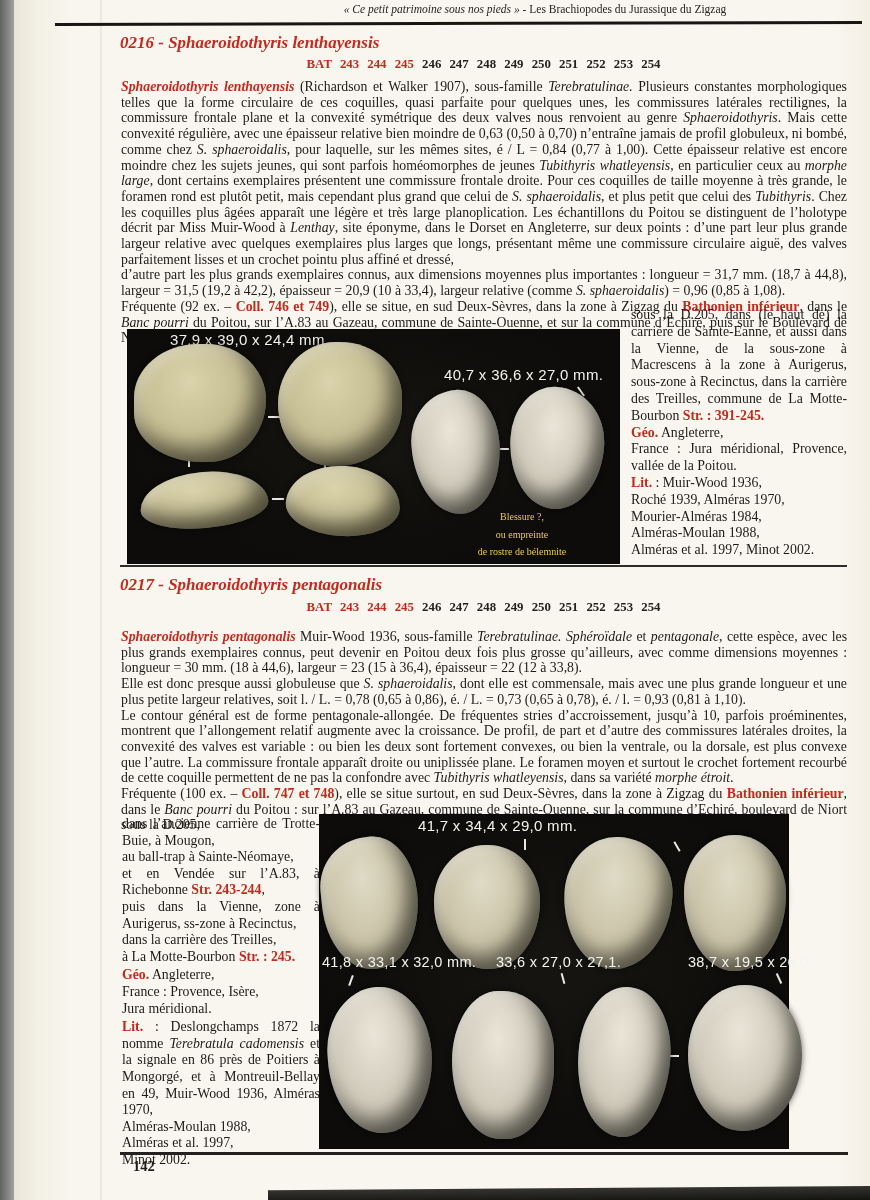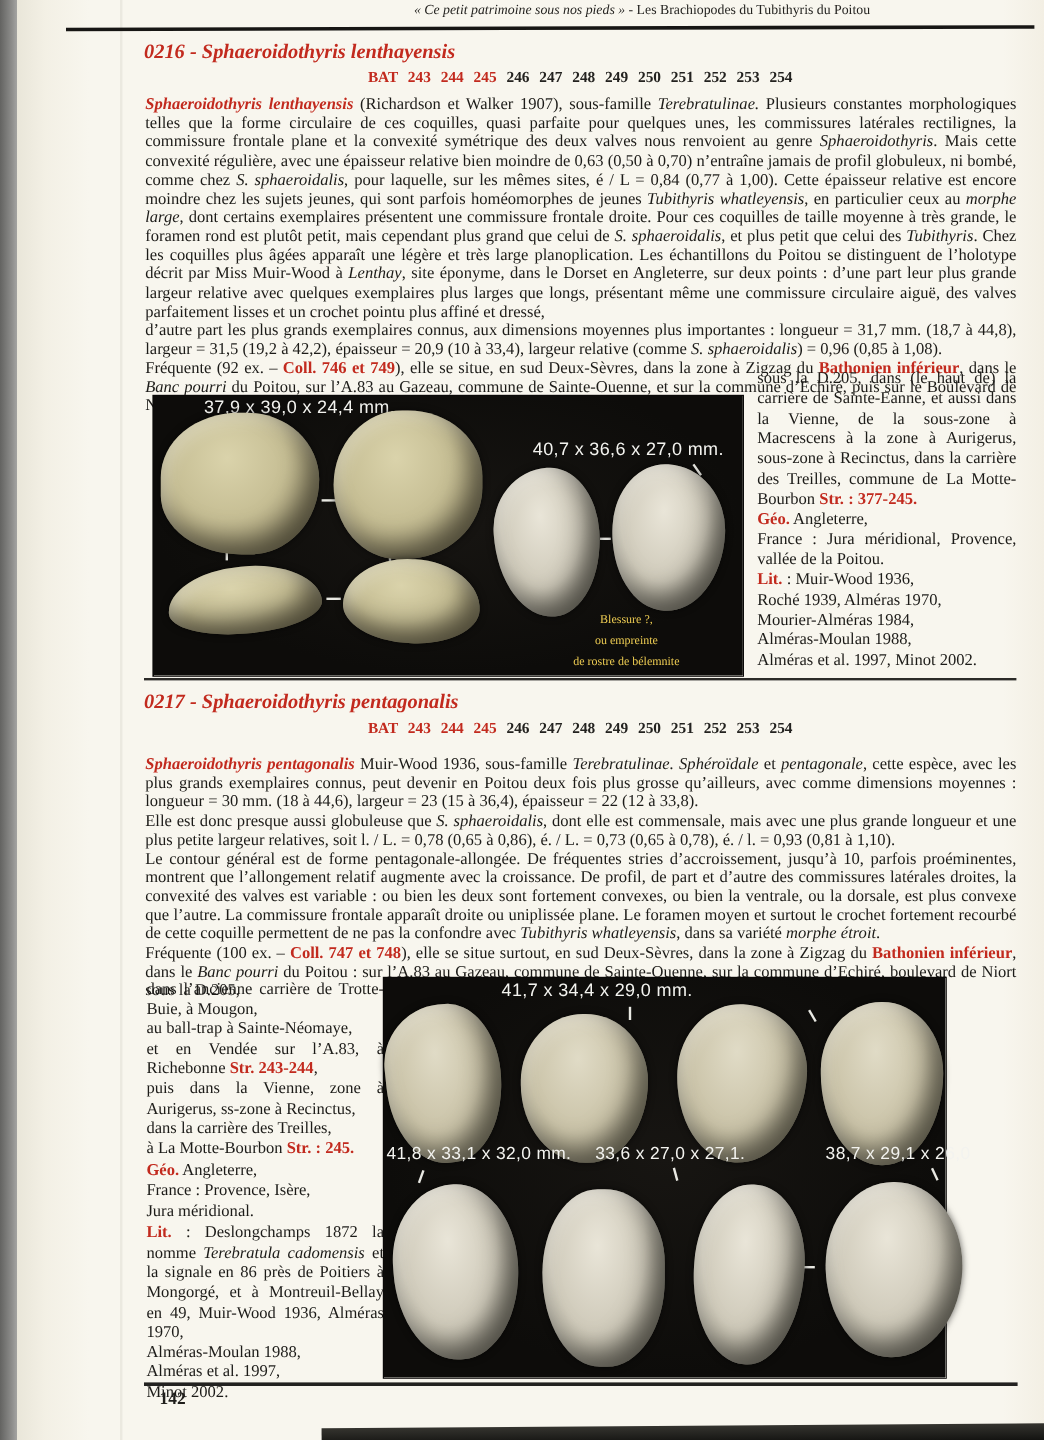--- a/index.html
+++ b/index.html
@@ -76,34 +76,34 @@
   #p2b3{ left:258px; top:172px; width:92px;  height:150px; border-radius:50% 50% 48% 52% / 46% 46% 56% 54%; transform:rotate(4deg); }
   #p2b4{ left:368px; top:170px; width:114px; height:146px; border-radius:50% 50% 52% 48% / 48% 48% 53% 53%; }
 </style>
 </head>
 <body>
 
 <div id="canvas">
   <div class="page"></div>
   <div class="gutter"></div>
 
-  <div class="hdr"><span class="s-i">« Ce petit patrimoine sous nos pieds »</span><span> - Les Brachiopodes du Tubithyris du Poitou</span></div>
+  <div class="hdr"><span class="s-i">« Ce petit patrimoine sous nos pieds »</span><span> - Les Brachiopodes du Jurassique du Zigzag</span></div>
   <div class="hdr-rule"></div>
 
   <div class="sec-title" style="top:33px;">0216 - Sphaeroidothyris lenthayensis</div>
   <div class="bat-row" style="top:57px;"><span class="s-rb">BAT 243 244 245 </span><span>246 247 248 249 250 251 252 253 254</span></div>
 
   <div class="flow" style="top:79px; left:121px; width:726px;">
     <div class="para"><span class="s-ri">Sphaeroidothyris lenthayensis</span><span> (Richardson et Walker 1907), sous-famille </span><span class="s-i">Terebratulinae.</span><span> Plusieurs constantes morphologiques telles que la forme circulaire de ces coquilles, quasi parfaite pour quelques unes, les commissures latérales rectilignes, la commissure frontale plane et la convexité symétrique des deux valves nous renvoient au genre </span><span class="s-i">Sphaeroidothyris</span><span>. Mais cette convexité régulière, avec une épaisseur relative bien moindre de 0,63 (0,50 à 0,70) n’entraîne jamais de profil globuleux, ni bombé, comme chez </span><span class="s-i">S. sphaeroidalis</span><span>, pour laquelle, sur les mêmes sites, é / L = 0,84 (0,77 à 1,00). Cette épaisseur relative est encore moindre chez les sujets jeunes, qui sont parfois homéomorphes de jeunes </span><span class="s-i">Tubithyris whatleyensis</span><span>, en particulier ceux au </span><span class="s-i">morphe large</span><span>, dont certains exemplaires présentent une commissure frontale droite. Pour ces coquilles de taille moyenne à très grande, le foramen rond est plutôt petit, mais cependant plus grand que celui de </span><span class="s-i">S. sphaeroidalis</span><span>, et plus petit que celui des </span><span class="s-i">Tubithyris</span><span>. Chez les coquilles plus âgées apparaît une légère et très large planoplication. Les échantillons du Poitou se distinguent de l’holotype décrit par Miss Muir-Wood à </span><span class="s-i">Lenthay</span><span>, site éponyme, dans le Dorset en Angleterre, sur deux points : d’une part leur plus grande largeur relative avec quelques exemplaires plus larges que longs, présentant même une commissure circulaire aiguë, des valves parfaitement lisses et un crochet pointu plus affiné et dressé,</span></div>
     <div class="para"><span>d’autre part les plus grands exemplaires connus, aux dimensions moyennes plus importantes : longueur = 31,7 mm. (18,7 à 44,8), largeur = 31,5 (19,2 à 42,2), épaisseur = 20,9 (10 à 33,4), largeur relative (comme </span><span class="s-i">S. sphaeroidalis</span><span>) = 0,96 (0,85 à 1,08).</span></div>
     <div class="para"><span>Fréquente (92 ex. – </span><span class="s-rb">Coll. 746 et 749</span><span>), elle se situe, en sud Deux-Sèvres, dans la zone à Zigzag du </span><span class="s-rb">Bathonien inférieur</span><span>, dans le </span><span class="s-i">Banc pourri</span><span> du Poitou, sur l’A.83 au Gazeau, commune de Sainte-Ouenne, et sur la commune d’Echiré, puis sur le Boulevard de Niort</span></div>
   </div>
 
   <div class="flow" style="top:307px; left:631px; width:216px;">
-    <div class="para" style="line-height:16.8px;"><span>sous la D.205, dans (le haut de) la carrière de Sainte-Eanne, et aussi dans la Vienne, de la sous-zone à Macrescens à la zone à Aurigerus, sous-zone à Recinctus, dans la carrière des Treilles, commune de La Motte-Bourbon </span><span class="s-rb">Str. : 377-245.</span></div>
+    <div class="para" style="line-height:16.8px;"><span>sous la D.205, dans (le haut de) la carrière de Sainte-Eanne, et aussi dans la Vienne, de la sous-zone à Macrescens à la zone à Aurigerus, sous-zone à Recinctus, dans la carrière des Treilles, commune de La Motte-Bourbon </span><span class="s-rb">Str. : 391-245.</span></div>
     <div class="para" style="line-height:16.8px;"><span class="s-rb">Géo.</span><span> Angleterre,</span><br><span>France : Jura méridional, Provence, vallée de la Poitou.</span></div>
     <div class="para" style="line-height:16.8px;"><span class="s-rb">Lit.</span><span> : Muir-Wood 1936,</span><br><span>Roché 1939, Alméras 1970,</span><br><span>Mourier-Alméras 1984,</span><br><span>Alméras-Moulan 1988,</span><br><span>Alméras et al. 1997, Minot 2002.</span></div>
   </div>
 
   <div class="photo" style="left:128px; top:330px; width:491px; height:233px;">
     <div class="dim" style="left:42px; top:1px;">37,9 x 39,0 x 24,4 mm.</div>
     <div class="dim" style="left:316px; top:36px;">40,7 x 36,6 x 27,0 mm.</div>
 
     <div class="tick" style="left:62px; top:19px; transform:rotate(-28deg);"></div>
     <div class="tick" style="left:196px; top:21px; transform:rotate(8deg);"></div>
@@ -153,21 +153,21 @@
     <div class="tick" style="left:204px; top:24px;"></div>
     <div class="tick" style="left:356px; top:26px; transform:rotate(-30deg);"></div>
 
     <div id="p2a1" class="fossil f-cream"></div>
     <div id="p2a2" class="fossil f-cream"></div>
     <div id="p2a3" class="fossil f-cream"></div>
     <div id="p2a4" class="fossil f-cream"></div>
 
     <div class="dim small" style="left:2px; top:139px;">41,8 x 33,1 x 32,0 mm.</div>
     <div class="dim small" style="left:176px; top:139px;">33,6 x 27,0 x 27,1.</div>
-    <div class="dim small" style="left:368px; top:139px;">38,7 x 29,1 x 26,0</div>
+    <div class="dim small" style="left:368px; top:139px;">38,7 x 19,5 x 26,0</div>
 
     <div class="tick" style="left:30px; top:160px; transform:rotate(20deg);"></div>
     <div class="tick" style="left:242px; top:158px; transform:rotate(-15deg);"></div>
     <div class="tick" style="left:458px; top:158px; transform:rotate(-25deg);"></div>
     <div class="dash" style="left:350px; top:240px; width:9px;"></div>
 
     <div id="p2b1" class="fossil f-white"></div>
     <div id="p2b2" class="fossil f-white"></div>
     <div id="p2b3" class="fossil f-white"></div>
     <div id="p2b4" class="fossil f-white"></div>

